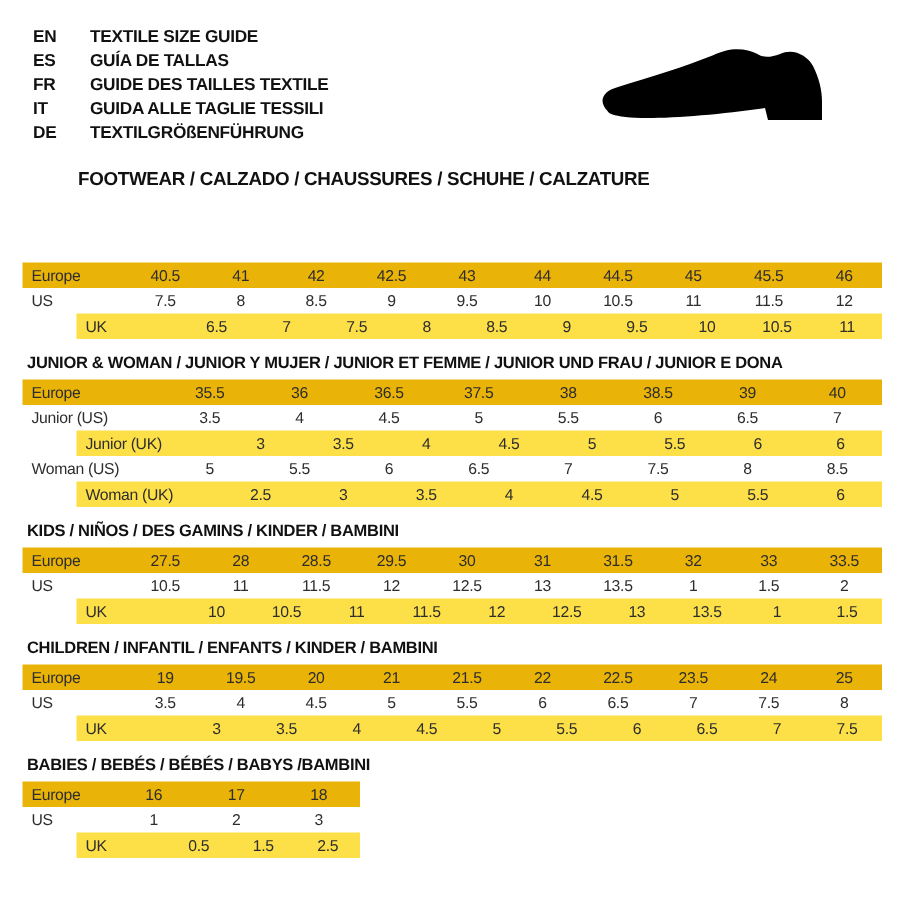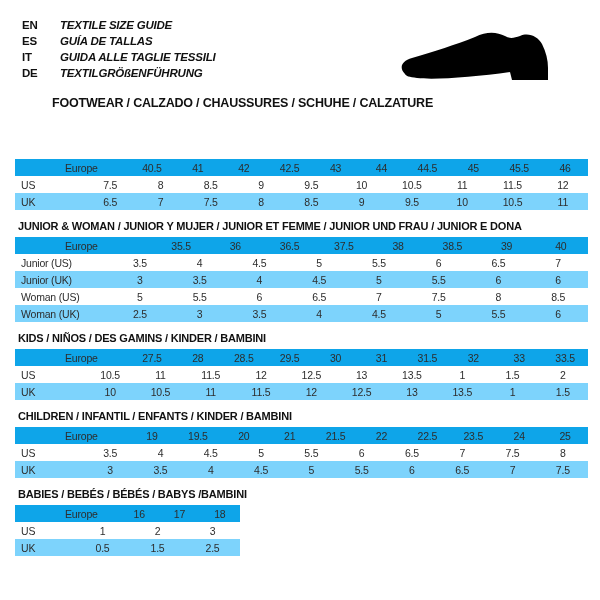--- a/index.html
+++ b/index.html
@@ -20,21 +20,21 @@
   .lang-row {
     display: flex;
     align-items: center;
     height: 16px;
     font-size: 11.5px;
     font-weight: bold;
     letter-spacing: -0.2px;
     color: #111;
   }
   .lang-code { width: 38px; margin-left: 7px; flex-shrink: 0; }
-  .lang-label { white-space: nowrap; font-style: italic; }
+  .lang-label { white-space: nowrap; }
 
   
   .category {
     margin-top: 15px;
     margin-left: 5px;
     font-size: 12.5px;
     font-weight: bold;
     letter-spacing: -0.2px;
     line-height: 15px;
     color: #111;
@@ -66,40 +66,44 @@
   .size-table { width: 573px; }
   .size-table.babies { width: 225px; }
   .size-row {
     display: flex;
     align-items: center;
     height: 17px;
     font-size: 10.5px;
     letter-spacing: -0.2px;
     color: #2d2d2d;
   }
-  .size-row.head { background: #0ea5e9; padding-left: 44px; }
-  .size-row.alt  { background: #7dd3fc; }
+  .size-row.head { background: #eab308; }
+  .size-row.alt  { background: #fde047; margin-left: 36px; }
   .row-label { width: 64px; padding-left: 6px; flex-shrink: 0; white-space: nowrap; }
   .size-table.junior .row-label { width: 89px; }
   .size-table.babies .row-label { width: 54px; }
   .size-cell { flex: 1 1 0; text-align: center; }
 </style>
 </head>
 <body>
 
 <div class="page">
 
   <div class="lang-list">
       <div class="lang-row">
         <span class="lang-code">EN</span>
         <span class="lang-label">TEXTILE SIZE GUIDE</span>
       </div>
       <div class="lang-row">
         <span class="lang-code">ES</span>
         <span class="lang-label">GUÍA DE TALLAS</span>
+      </div>
+      <div class="lang-row">
+        <span class="lang-code">FR</span>
+        <span class="lang-label">GUIDE DES TAILLES TEXTILE</span>
       </div>
       <div class="lang-row">
         <span class="lang-code">IT</span>
         <span class="lang-label">GUIDA ALLE TAGLIE TESSILI</span>
       </div>
       <div class="lang-row">
         <span class="lang-code">DE</span>
         <span class="lang-label">TEXTILGRÖßENFÜHRUNG</span>
       </div>
     </div>

